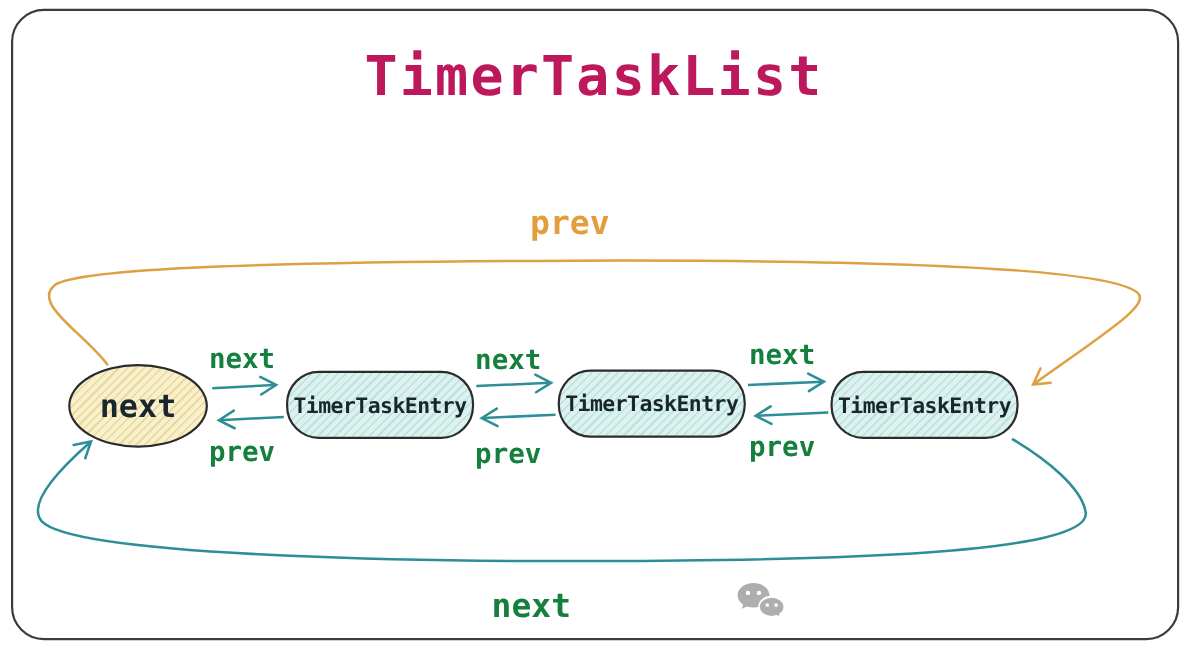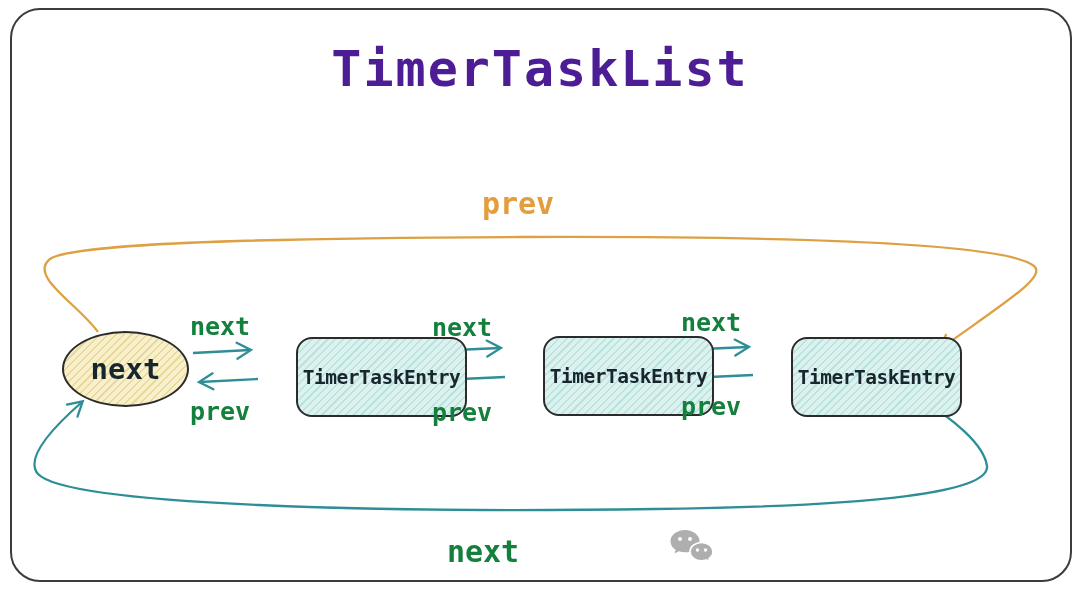--- a/index.html
+++ b/index.html
@@ -3,29 +3,29 @@
 <meta charset="utf-8">
 <style>
   html,body{margin:0;padding:0;background:#ffffff;}
   body{width:1080px;height:591px;overflow:hidden;position:relative;
        font-family:"DejaVu Sans Mono",monospace;}
   .page{position:absolute;inset:0;}
   .card{position:absolute;left:10px;top:8px;width:1058px;height:570px;
         border:2px solid #3c3c3c;border-radius:30px;background:#ffffff;}
   .edges-layer{position:absolute;left:0;top:0;width:1080px;height:591px;pointer-events:none;}
   .title{position:absolute;top:40px;left:0;width:1080px;text-align:center;
-         font-size:50px;font-weight:bold;color:#4c1d95;letter-spacing:2px;}
+         font-size:50px;font-weight:bold;color:#be185d;letter-spacing:2px;}
   .node{position:absolute;display:flex;align-items:center;justify-content:center;
         box-sizing:border-box;color:#18262e;font-weight:bold;}
   .node-root{left:62px;top:331px;width:127px;height:76px;border-radius:50%;
         border:2.5px solid #2b2b2b;font-size:29px;
         background:repeating-linear-gradient(135deg,#f8f0cb 0 4px,#ead99f 4px 5.5px);}
-  .node-entry{width:171px;height:80px;border-radius:16px;border:2.5px solid #2b2b2b;
+  .node-entry{width:171px;height:62px;border-radius:30px;border:2.5px solid #2b2b2b;
         font-size:19.5px;letter-spacing:-0.5px;
-        background:repeating-linear-gradient(135deg,#ddf1ef 0 4px,#b9e3de 4px 5.5px);margin-left:36px;}
+        background:repeating-linear-gradient(135deg,#ddf1ef 0 4px,#b9e3de 4px 5.5px);}
   .entry-1{left:260px;top:337px;}
   .entry-2{left:507px;top:336px;}
   .entry-3{left:755px;top:337px;}
   .lbl{position:absolute;transform:translate(-50%,-50%);font-weight:bold;
        font-size:25px;color:#15803d;white-space:nowrap;}
   .lbl-outer{font-size:30px;}
   .lbl-orange{color:#e39d3c;}
   .watermark{position:absolute;left:668px;top:528px;display:flex;align-items:center;
        gap:10px;color:#b6b6b6;font-family:"Liberation Sans",sans-serif;font-size:28px;}
   .wechat-icon{width:46px;height:38px;}

